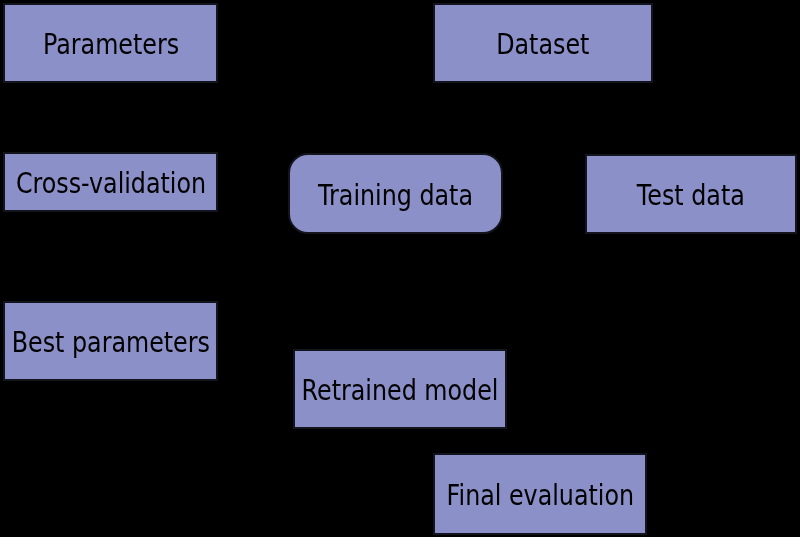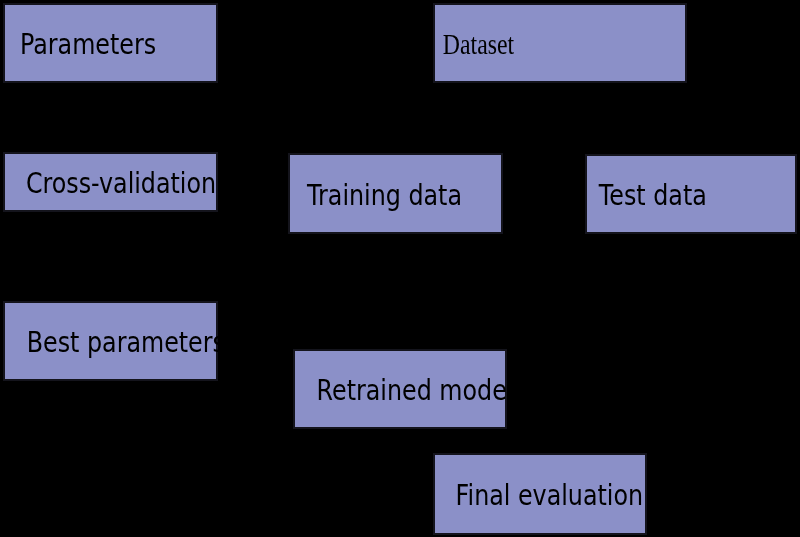--- a/index.html
+++ b/index.html
@@ -15,37 +15,37 @@
     overflow: hidden;
     font-family: "DejaVu Sans", "Liberation Sans", sans-serif;
   }
   .node {
     position: absolute;
     box-sizing: border-box;
     background: #8b90c8;
     border: 2px solid #14141c;
     display: flex;
     align-items: center;
-    justify-content: flex-start;
+    justify-content: center;
     color: #000000;
     font-size: 29px;
     line-height: 1;
     white-space: nowrap;
   }
   .node .label {
     display: inline-block;
     transform: scaleX(0.82);
     transform-origin: center center;
     padding-top: 3px;
   }
   
   .n-parameters   { left:   3px; top:   3px; width: 215px; height: 80px; }
-  .n-dataset      { left: 433px; top:   3px; width: 254px; height: 80px; font-family: Liberation Serif, serif; }
+  .n-dataset      { left: 433px; top:   3px; width: 220px; height: 80px; }
   .n-crossval     { left:   3px; top: 152px; width: 215px; height: 60px; }
-  .n-training     { left: 288px; top: 153px; width: 215px; height: 81px; }
+  .n-training     { left: 288px; top: 153px; width: 215px; height: 81px; border-radius: 20px; }
   .n-test         { left: 585px; top: 154px; width: 212px; height: 80px; }
   .n-bestparams   { left:   3px; top: 301px; width: 215px; height: 80px; }
   .n-retrained    { left: 293px; top: 302px; width: 214px; height: 80px; margin-top: 47px; }
   .n-finaleval    { left: 433px; top: 453px; width: 214px; height: 82px; }
 </style>
 </head>
 <body>
 
 <div class="canvas">
 

